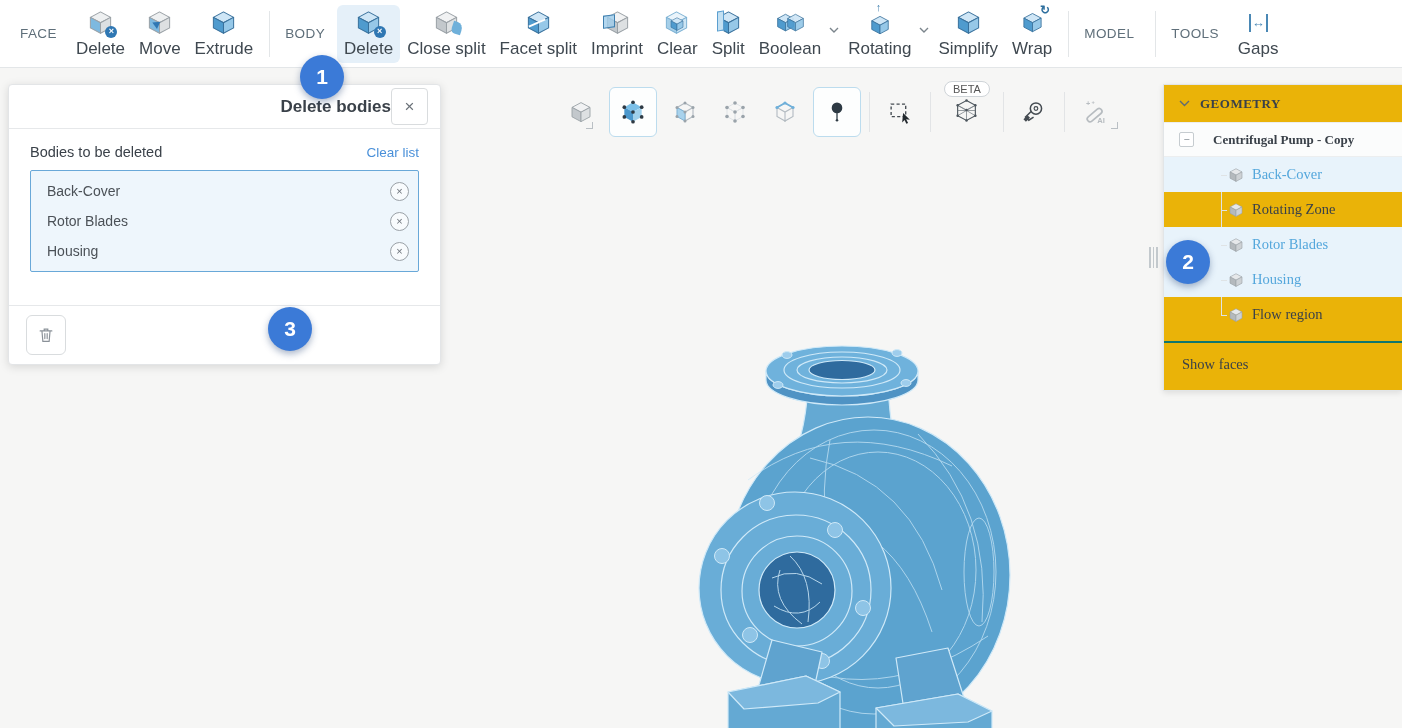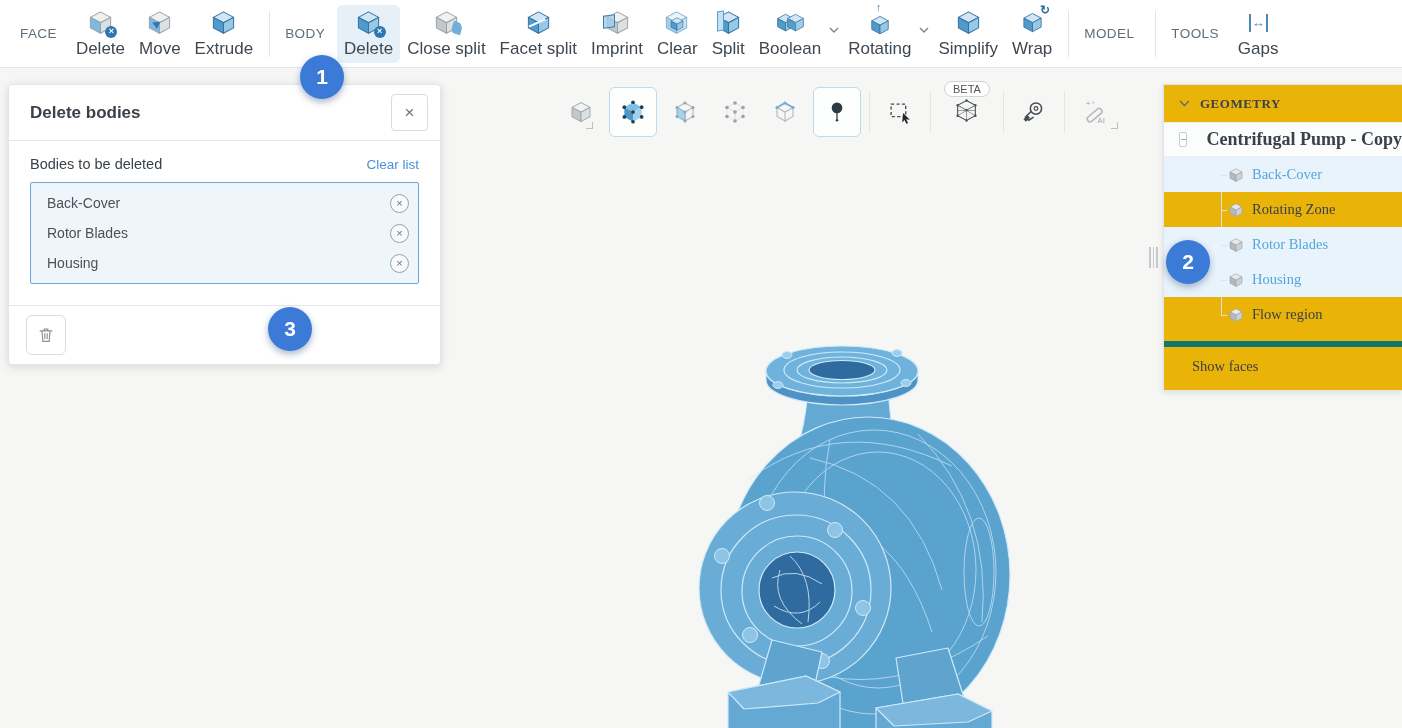--- a/index.html
+++ b/index.html
@@ -67,21 +67,21 @@
     position:absolute; }
   .crn-first { left:27px; bottom:6px; border-left:none; border-right:1.5px solid #b9bfc4; }
   .crn-last { right:-1px; bottom:6px; border-left:none; border-right:1.5px solid #b9bfc4; }
   .beta-wrap { display:flex; flex-direction:column; align-items:center; margin-top:-20px; }
   .beta-pill { font-size:11px; color:#555; border:1px solid #cfd4d8; background:#fff;
     border-radius:9px; padding:1px 8px; margin-bottom:1px; }
 
   
   .dlg { position:absolute; left:8px; top:84px; width:433px; height:281px; background:#fff;
     border:1px solid #e3e5e7; border-radius:4px; box-shadow:0 2px 10px rgba(0,0,0,.13); z-index:30; }
-  .dlg-hd { height:56px; display:flex; align-items:center; justify-content:space-between;
+  .dlg-hd { height:44px; display:flex; align-items:center; justify-content:flex-end;
     padding:0 12px 0 21px; border-bottom:1px solid #e6e8ea; }
   .dlg-title { font-size:17px; font-weight:bold; color:#3a4149; }
   .dlg-close { width:37px; height:37px; border:1px solid #d9dcde; border-radius:4px; background:#fff;
     color:#6a7178; font-size:17px; display:flex; align-items:center; justify-content:center; cursor:pointer; }
   .dlg-bd { padding:15px 21px 0 21px; }
   .dlg-row1 { display:flex; justify-content:space-between; align-items:center; }
   .dlg-lbl { font-size:14.5px; font-weight:normal; color:#3a4149; }
   .dlg-clear { font-size:13.5px; color:#4a90d9; cursor:pointer; }
   .dlg-list { margin-top:10px; border:1.5px solid #69a8d8; background:#eef6fc; border-radius:2px;
     padding:5px 9px; }
@@ -105,30 +105,30 @@
   .step3 { left:268px; top:307px; }
 
   
   .gpanel { position:absolute; left:1163px; top:84px; width:239px; height:307px; background:#eab308;
     border:1px solid #e2e5e7; border-right:none; box-shadow:0 2px 6px rgba(0,0,0,.1); z-index:25;font-family:Liberation Serif, serif; }
   .gp-hd { height:38px; display:flex; align-items:center; padding-left:15px; border-bottom:1px solid #eceeef; }
   .gp-hd-label { font-size:13px; font-weight:bold; letter-spacing:.5px; color:#3a4149; margin-left:10px; }
   .gp-root { height:34px; display:flex; align-items:center; padding-left:15px; border-bottom:1px solid #eceeef; background:#fbfcfc; }
   .gp-exp { width:15px; height:15px; border:1px solid #c6ccd0; border-radius:2px; background:#fff;
     font-size:11px; line-height:12px; text-align:center; color:#5f6b73; cursor:pointer; }
-  .gp-root-label { font-size:18px; font-weight:bold; color:#3a4149; margin-left:19px; white-space:nowrap; }
+  .gp-root-label { font-size:13px; font-weight:bold; color:#3a4149; margin-left:19px; white-space:nowrap; }
   .gp-tree { position:relative; }
   .gp-conn { position:absolute; left:57px; top:0; width:1px; height:158px; background:#dfe3e5; }
   .g-row { height:35px; display:flex; align-items:center; padding-left:64px; position:relative; cursor:pointer; }
   .g-row.hl { background:#e8f3fb; }
   .g-row::before { content:""; position:absolute; left:57px; top:50%; width:6px; height:1px; background:#dfe3e5; }
   .g-row-label { font-size:14.5px; color:#3a4149; margin-left:8px; }
   .g-row.hl .g-row-label { color:#54a7dc; }
-  .gp-foot { height:44px; margin-top:9px; border-top:6px solid #0f766e; display:flex; align-items:center;
-    padding-left:28px; font-size:14.5px; color:#3a4149; cursor:pointer; }
+  .gp-foot { height:44px; margin-top:9px; border-top:2px solid #0f766e; display:flex; align-items:center;
+    padding-left:18px; font-size:14.5px; color:#3a4149; cursor:pointer; }
   .grip { position:absolute; left:1149px; top:247px; display:flex; gap:2px; z-index:26; }
   .grip i { width:1.5px; height:21px; background:#c3c9cd; display:block; }
 
   .viewport { position:absolute; left:0; top:68px; width:1402px; height:660px; background:#f6f6f5; }
   .pump { position:absolute; left:690px; top:272px; width:322px; height:432px; }
 </style>
 </head>
 <body>
 
 <svg width="0" height="0" style="position:absolute">

